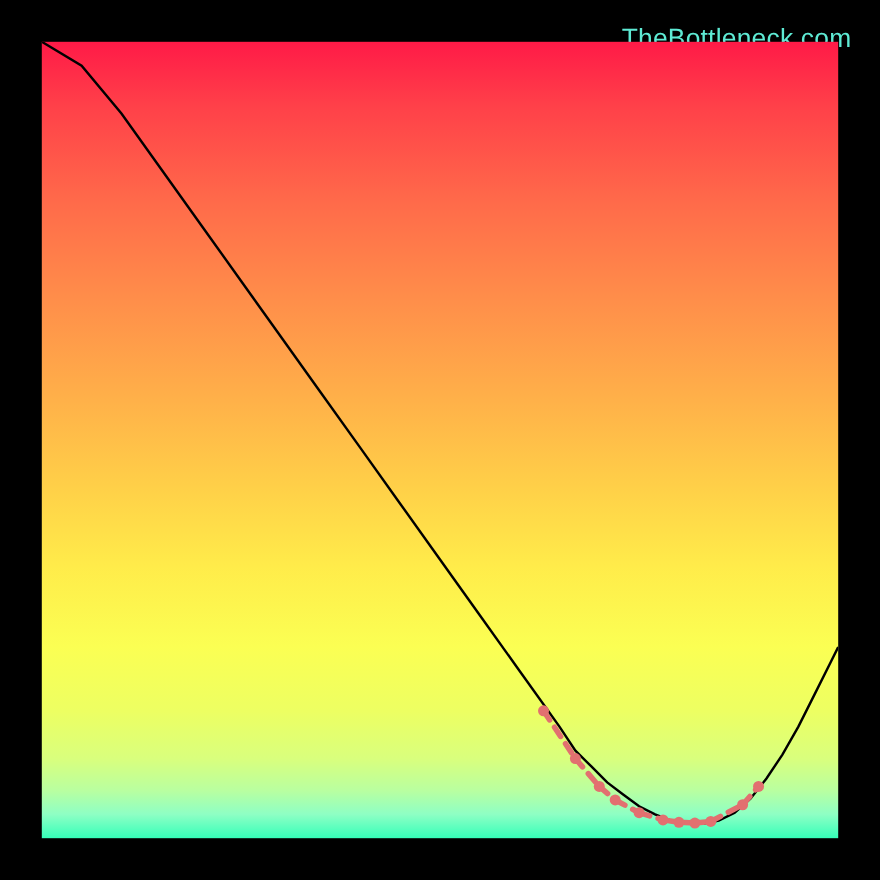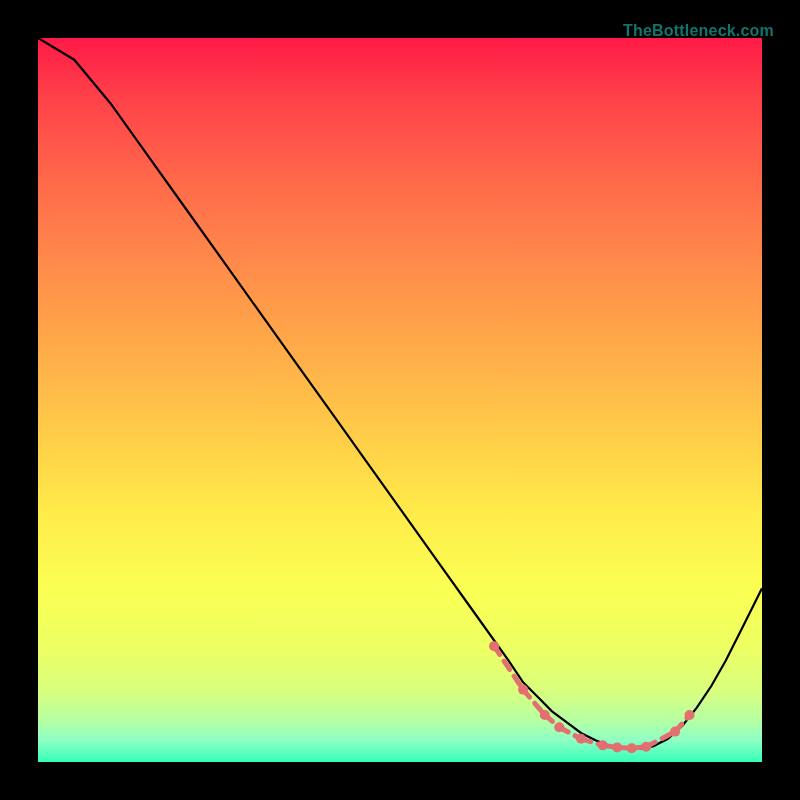--- a/index.html
+++ b/index.html
@@ -31,23 +31,23 @@
       #edff62 84%,
       #d9ff7d 90%,
       #b9ffa0 94%,
       #8effc4 97%,
       #35ffb9 100%);
   }
   .watermark {
     position: absolute;
     top: 2px;
     right: 6px;
-    color: #0f766e;
-    font-size: 16px;
-    font-weight: 700;
+    color: #5eead4;
+    font-size: 24px;
+    font-weight: 400;
     letter-spacing: 0.2px;
   }
   svg.curve {
     position: absolute;
     left: 0; top: 0;
     width: 724px; height: 724px;
   }
 </style>
 </head>
 <body>

